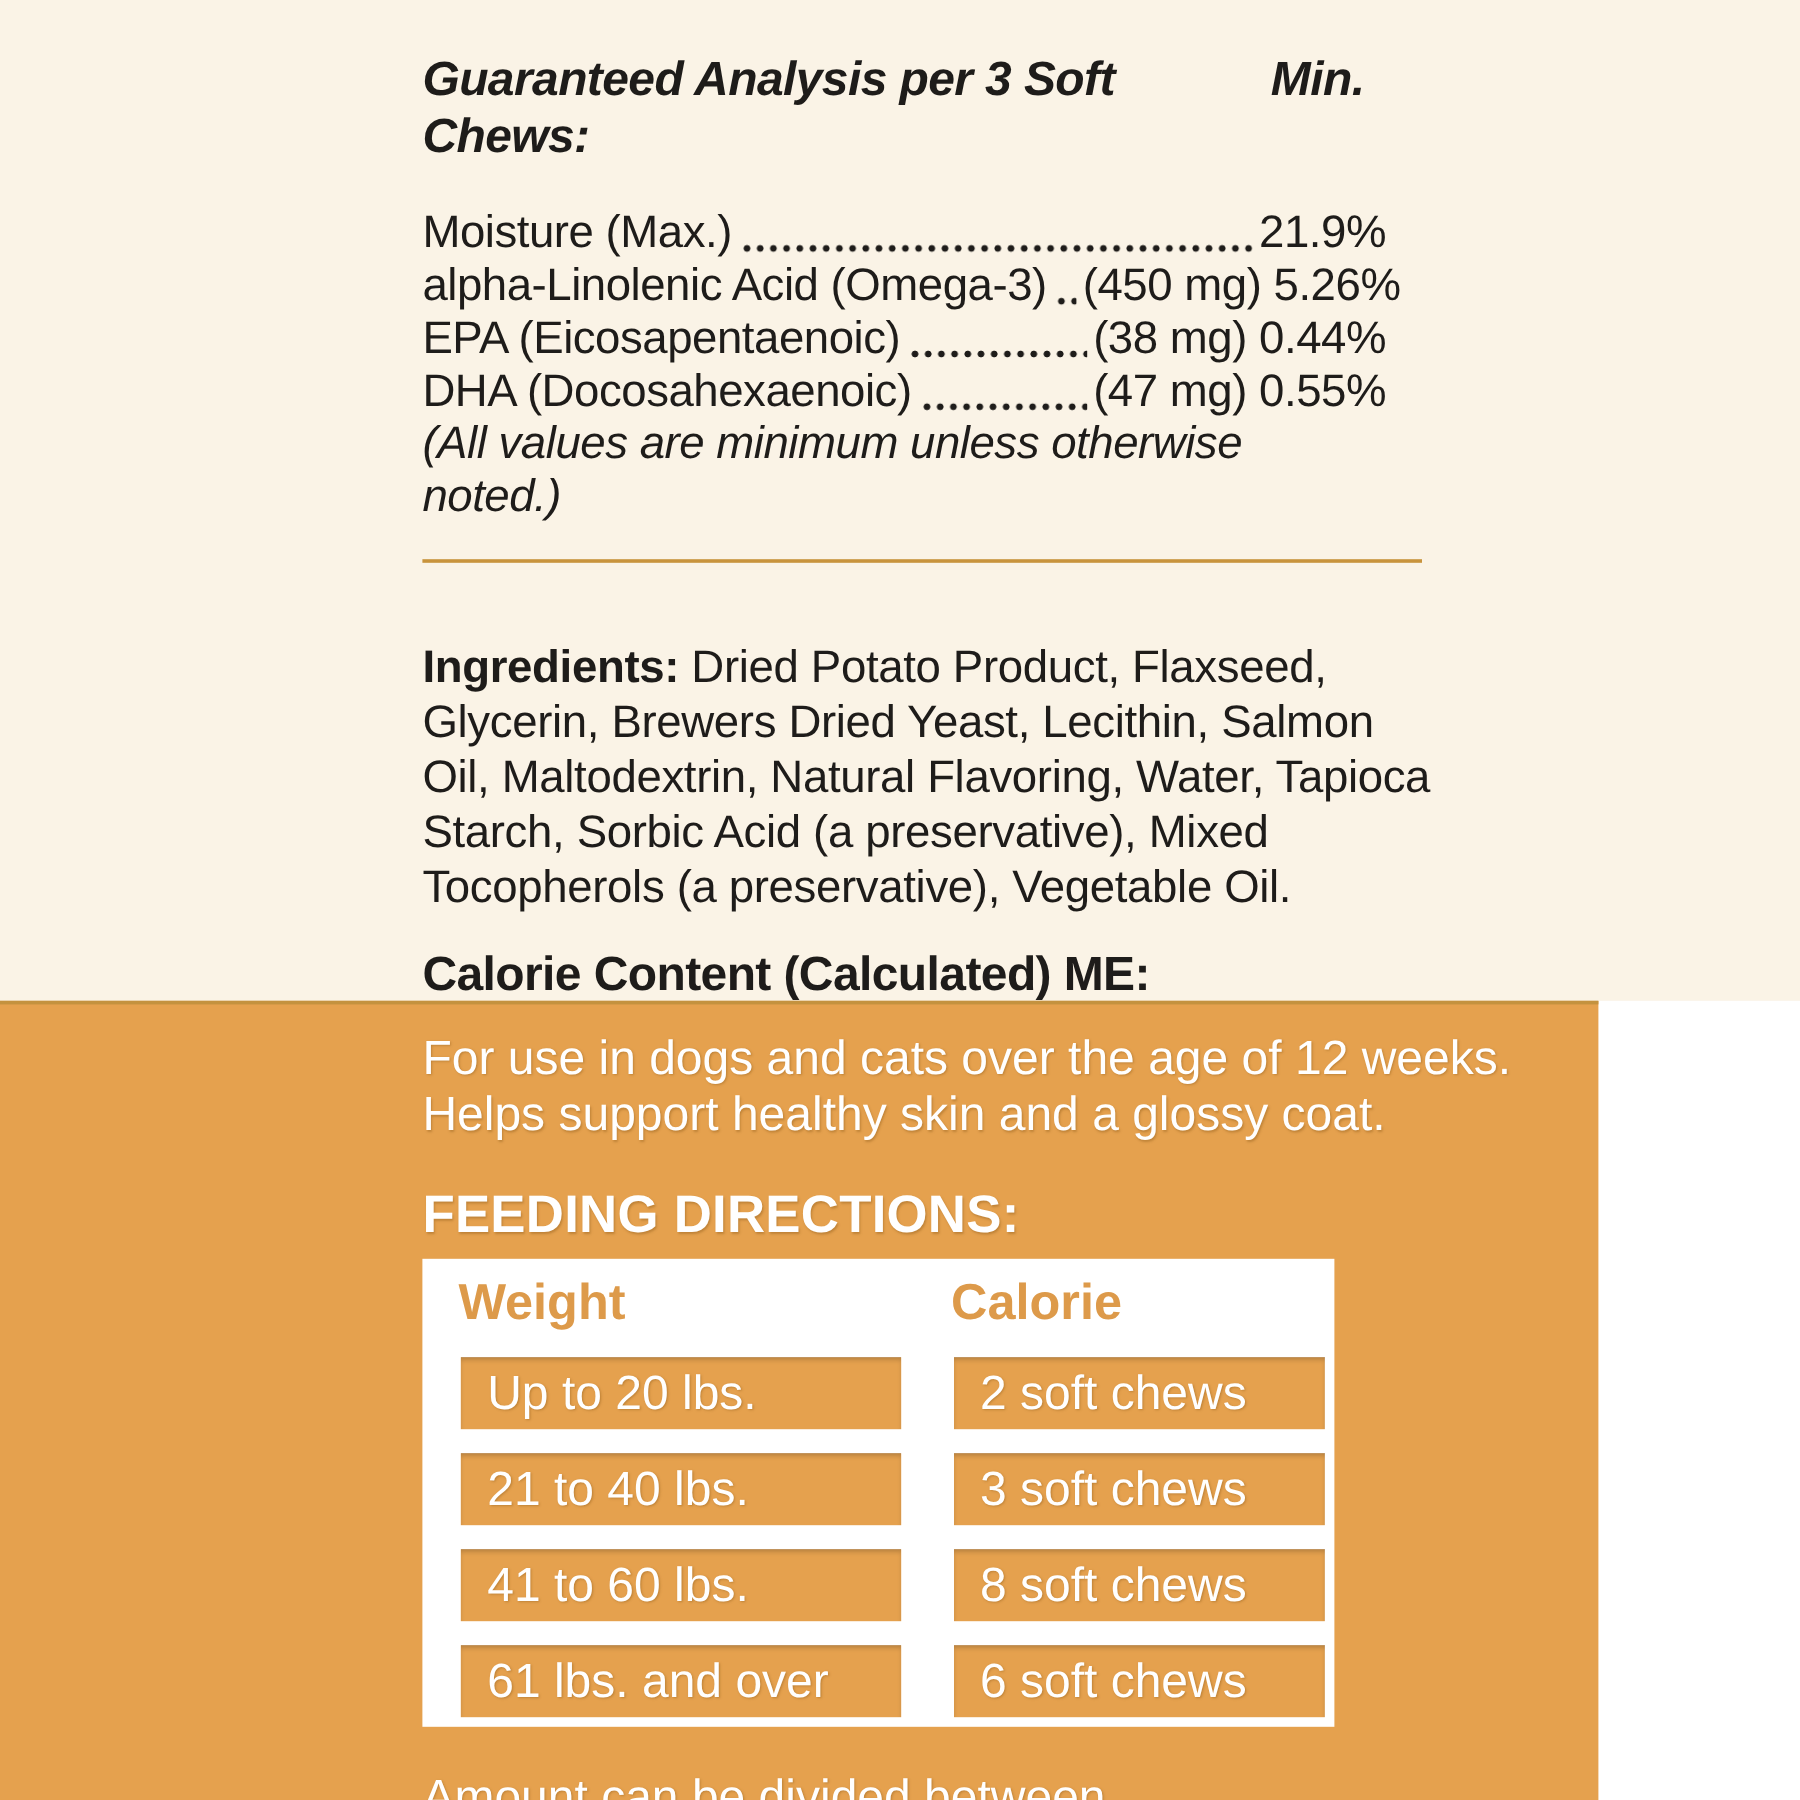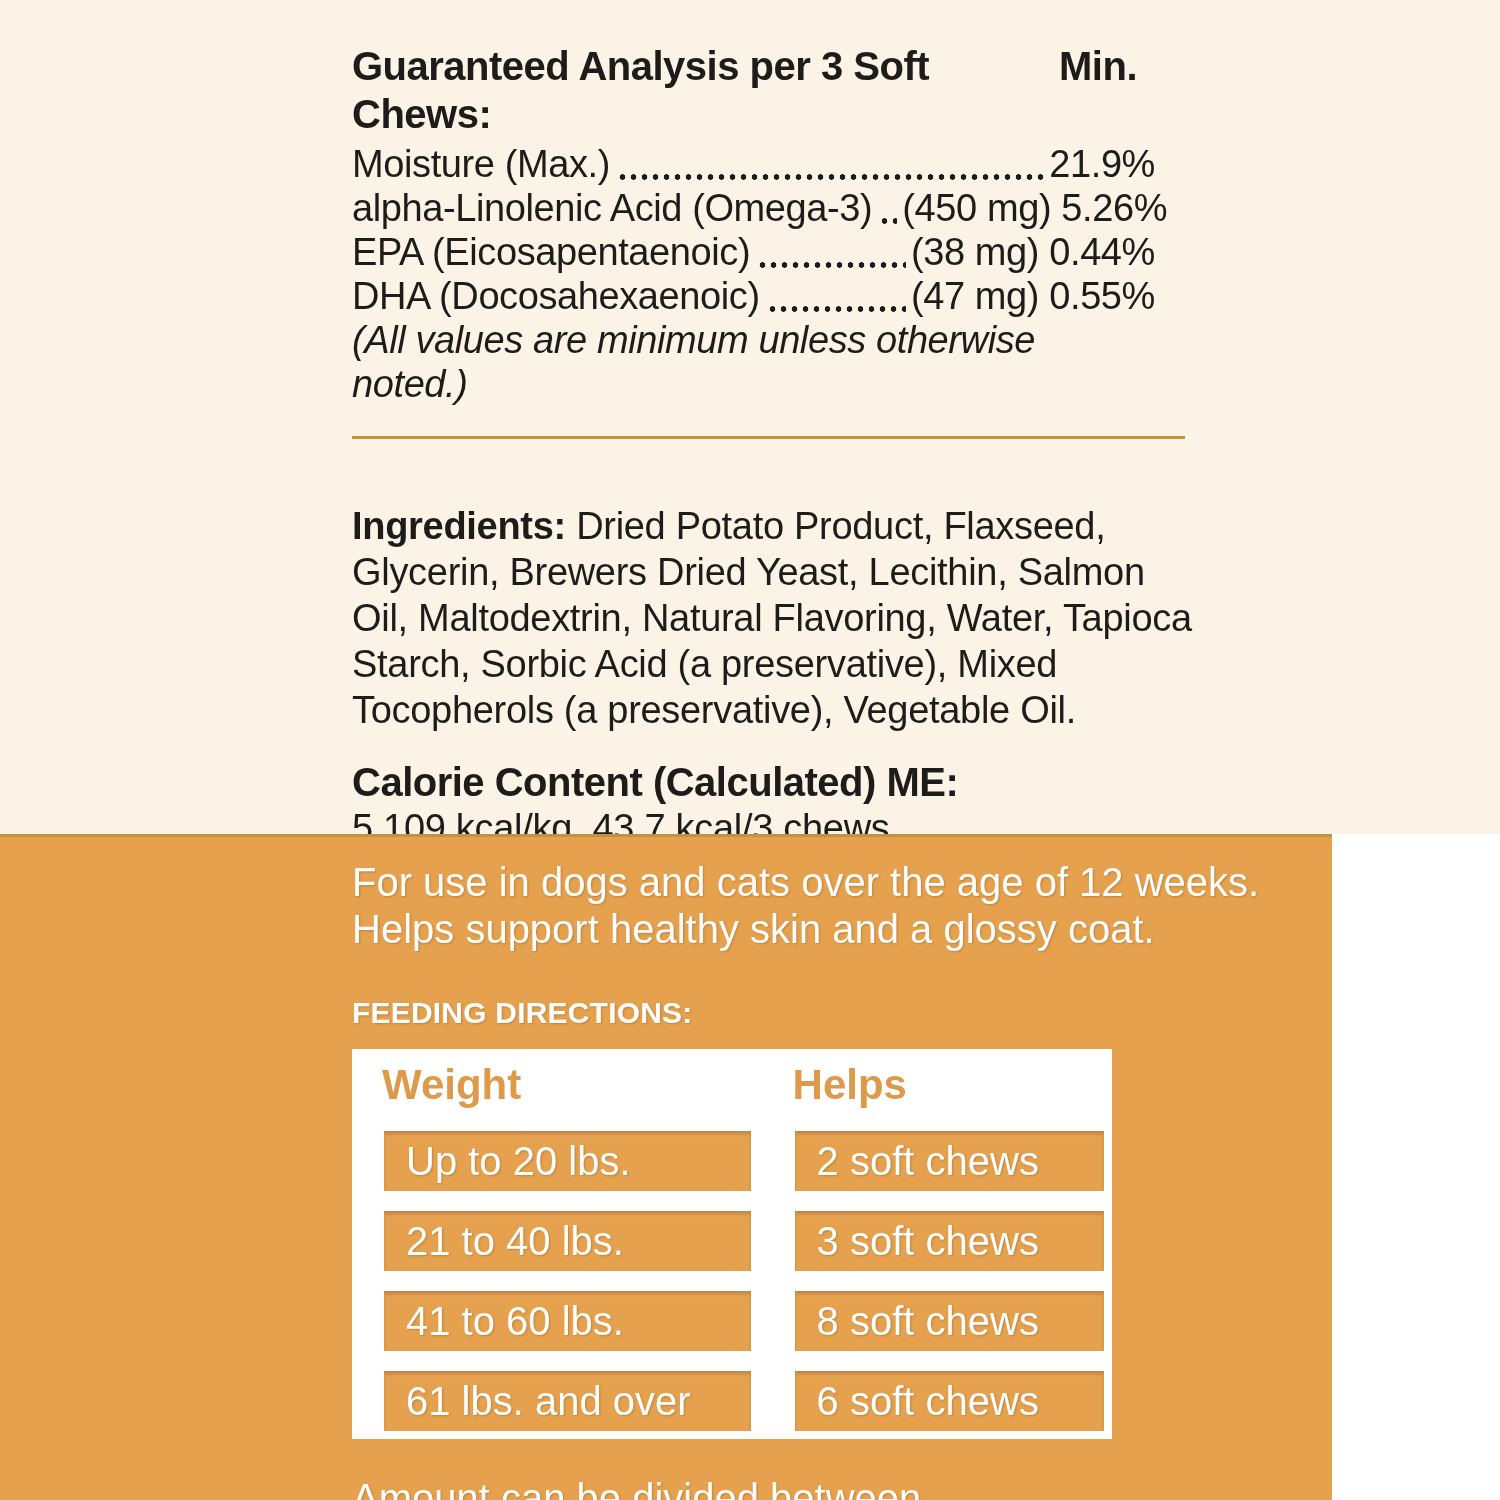--- a/index.html
+++ b/index.html
@@ -28,21 +28,22 @@
   .section-cream{
     position:absolute; top:0; left:0; width:1500px; height:834px;
     background:var(--cream-bg);
   }
   .cream-content{ margin-left:352px; padding-top:42px; }
 
   .ga-title-row{
     display:flex; justify-content:space-between; align-items:baseline;
     width:803px;
     font-weight:bold; font-size:40px; line-height:48px; letter-spacing:-0.5px;
-    margin-bottom:4px;
+    margin-bottom:34px;
+    font-style:italic;
   }
   .ga-min{ margin-right:18px; }
 
   .ga-rows{ width:803px; }
   .ga-row{
     display:flex; align-items:flex-end;
     font-size:38px; line-height:44px; letter-spacing:-0.4px;
     white-space:nowrap;
   }
   .ga-dots{
@@ -81,21 +82,21 @@
     background:var(--orange-bg);
     border-top:3px solid var(--section-edge);
     color:var(--white);
   }
   .orange-content{ margin-left:352px; padding-top:22px; }
   .orange-content .shadowed{ text-shadow:1px 1px 2px rgba(120,75,15,0.35); }
 
   .usage{ font-size:40px; line-height:47px; }
   .feeding-heading{
     margin-top:36px;
-    font-weight:bold; font-size:30px; line-height:48px; letter-spacing:0.2px;
+    font-weight:bold; font-size:44px; line-height:48px; letter-spacing:0.2px;
   }
   .feeding-table{
     margin-top:12px;
     width:760px;
     background:var(--white);
     padding:8px;
     display:grid;
     grid-template-columns:52.5% auto;
     gap:20px;
   }
@@ -169,21 +170,21 @@
 
       <p class="usage shadowed" style="margin:0;">
         <span>For use in dogs and cats over the age of 12 weeks.</span><br>
         <span>Helps support healthy skin and a glossy coat.</span>
       </p>
 
       <div class="feeding-heading shadowed">FEEDING DIRECTIONS:</div>
 
       <div class="feeding-table">
         <div class="t-head">Weight</div>
-        <div class="t-head">Helps</div>
+        <div class="t-head">Calorie</div>
 
         <div class="t-cell shadowed">Up to 20 lbs.</div>
         <div class="t-cell shadowed">2 soft chews</div>
 
         <div class="t-cell shadowed">21 to 40 lbs.</div>
         <div class="t-cell shadowed">3 soft chews</div>
 
         <div class="t-cell shadowed">41 to 60 lbs.</div>
         <div class="t-cell shadowed">8 soft chews</div>
 

